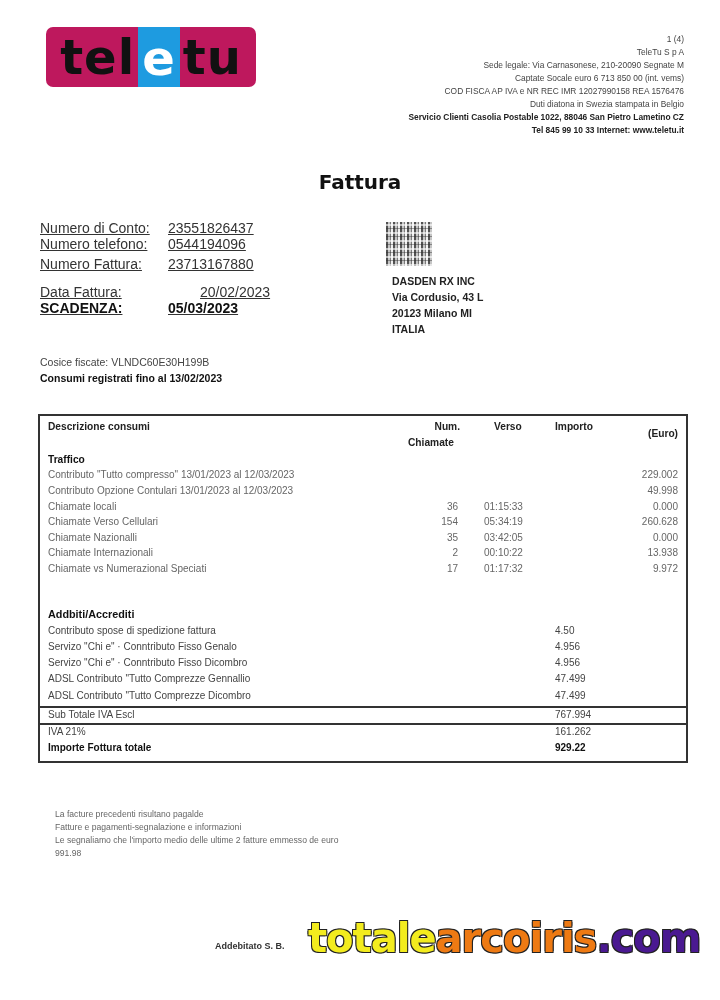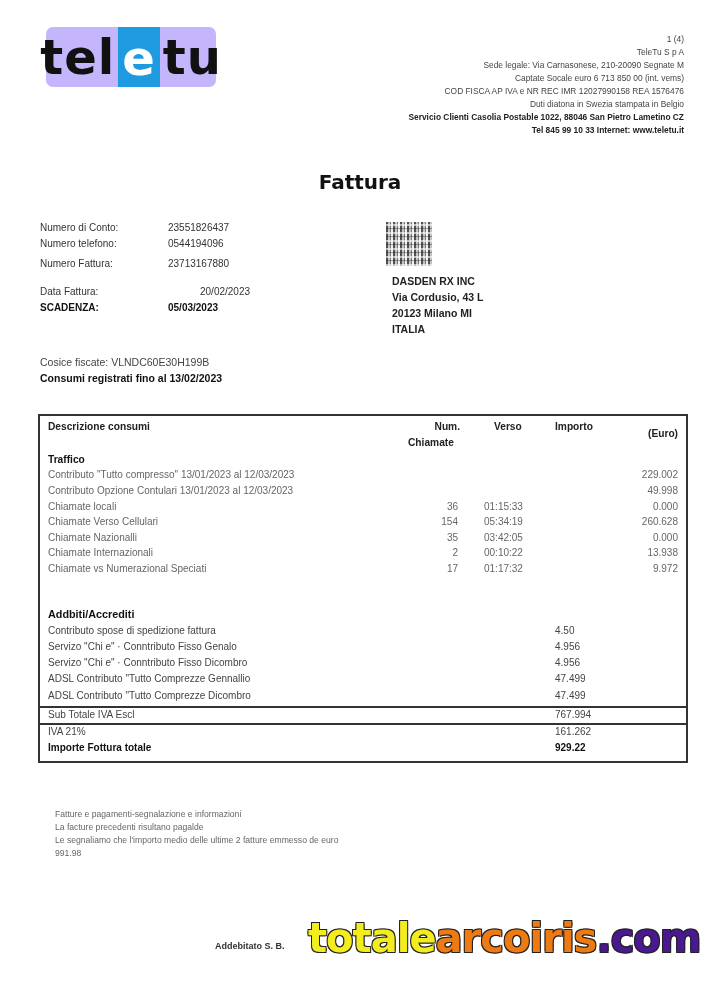--- a/index.html
+++ b/index.html
@@ -1,30 +1,30 @@
 <!DOCTYPE html>
 <html><head>
 <meta charset="utf-8">
 <style>
   * { box-sizing: border-box; margin: 0; padding: 0; }
   html, body { width: 720px; height: 1000px; background: #ffffff; overflow: hidden; }
   body { position: relative; font-family: "Liberation Sans", sans-serif; color: #222; }
 
-  .logo { position: absolute; left: 46px; top: 27px; width: 170px; height: 60px;
-          background: #c4b5fd; border-radius: 7px; display: flex; align-items: center; justify-content: center;
+  .logo { position: absolute; left: 46px; top: 27px; width: 210px; height: 60px;
+          background: #be185d; border-radius: 7px; display: flex; align-items: center; justify-content: center;
           font-family: "DejaVu Sans", sans-serif; font-weight: bold; font-size: 48px; color: #111; letter-spacing: 1px; }
   .logo .e { background: #1e9be0; color: #fff; display: inline-block; height: 60px; line-height: 62px; padding: 0 4px; margin: 0 3px; }
 
   .company { position: absolute; right: 36px; top: 33px; text-align: right; font-size: 8.4px; line-height: 13px; color: #444; }
   .company .bold { font-weight: bold; color: #222; }
 
   .doc-title { position: absolute; left: 0; right: 0; top: 170px; text-align: center;
                font-family: "DejaVu Sans", sans-serif; font-weight: bold; font-size: 20px; color: #111; }
 
-  .info { position: absolute; left: 40px; top: 220px; font-size: 10px; color: #333; }
+  .info { position: absolute; left: 40px; top: 220px; font-size: 14px; color: #333; text-decoration: underline; }
   .info .row { display: flex; height: 16px; line-height: 16px; }
   .info .row .lbl { width: 128px; }
   .info .row.gap { margin-top: 12px; gap: 32px; }
   .info .row.b { font-weight: bold; color: #111; }
 
   .qr { position: absolute; left: 386px; top: 222px; width: 46px; height: 44px;
         background:
           repeating-linear-gradient(90deg, #333 0 2px, #bbb 2px 4px, #666 4px 5px, #eee 5px 7px),
           #888;
         opacity: 0.85; }
@@ -208,22 +208,22 @@
     <span class="d">IVA 21%</span>
     <span class="i">161.262</span>
   </div>
   <div class="lrow bold" style="top:326px;">
     <span class="d">Importe Fottura totale</span>
     <span class="i">929.22</span>
   </div>
 </div>
 
 <div class="notes">
+  <div>La facture  precedenti risultano pagalde</div>
   <div>Fatture  e pagamenti-segnalazione  e informazioni</div>
-  <div>La facture  precedenti risultano pagalde</div>
   <div>Le segnaliamo che l'importo medio delle ultime 2 fatture emmesso de euro</div>
   <div>991.98</div>
 </div>
 
 <div class="footer">Addebitato S. B.</div>
 
 <div class="watermark">
   <span class="w1">totale</span><span class="w2">arcoiris</span><span class="w3">.com</span>
 </div>
 

